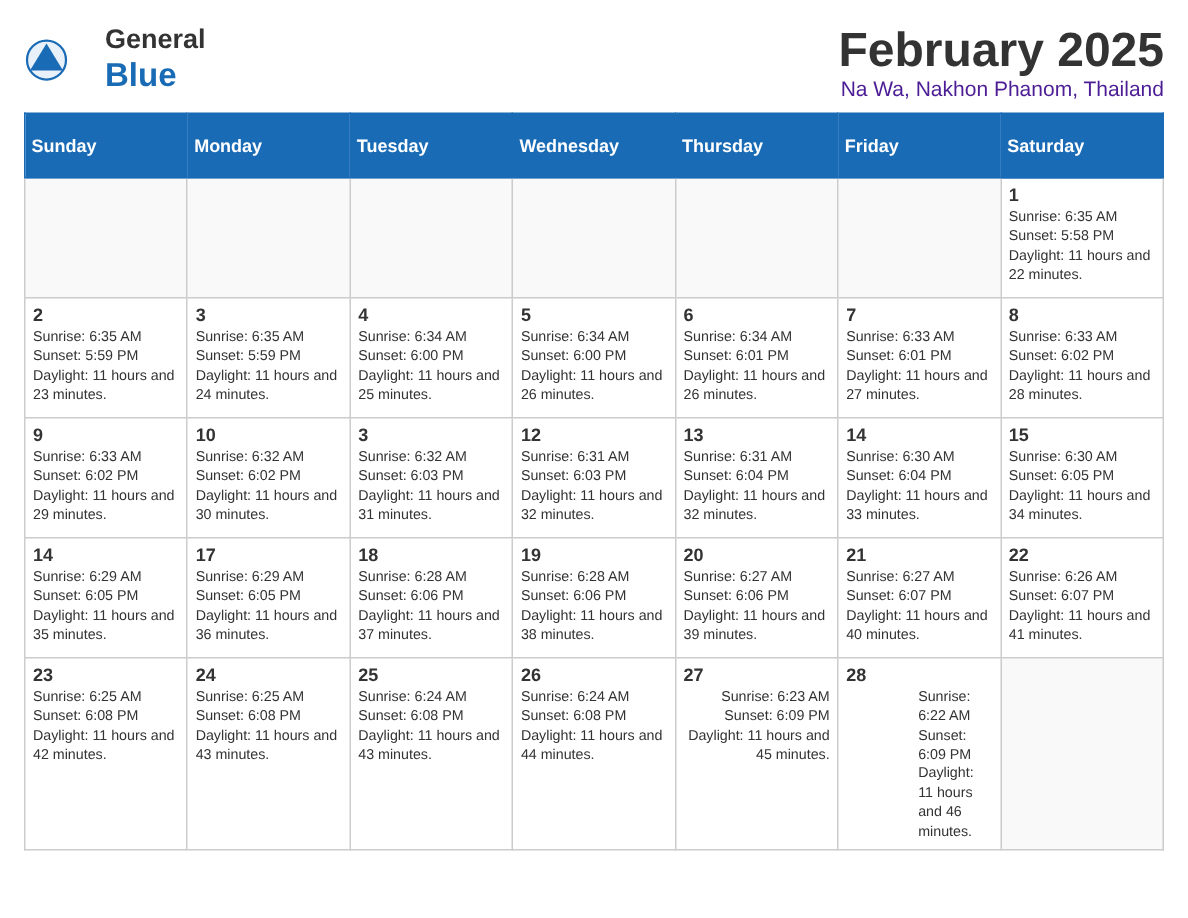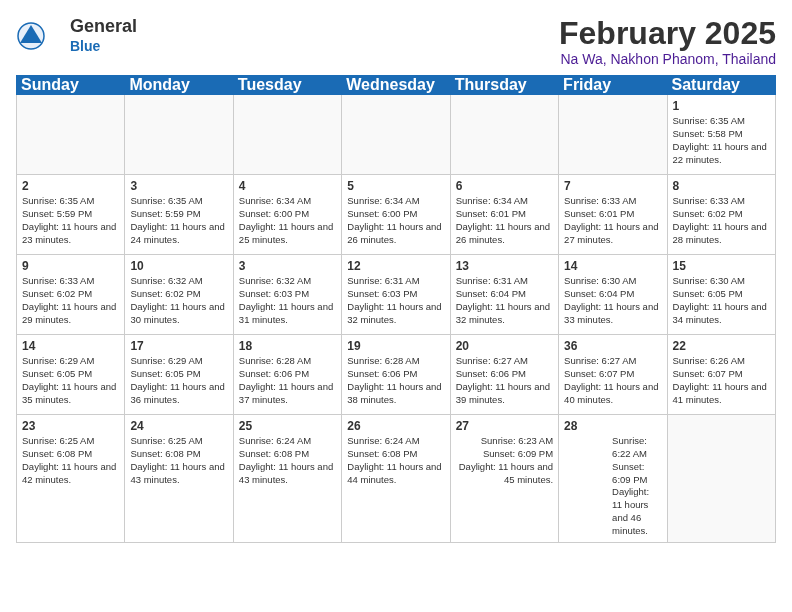--- a/index.html
+++ b/index.html
@@ -35,23 +35,23 @@
       color: #4c1d95;
     }
     .calendar {
       width: 100%;
       border-collapse: collapse;
       border: 1px solid #ccc;
     }
     .calendar th {
       background-color: #1a6bb5;
       color: #fff;
-      font-size: 16px;
+      font-size: 12px;
       font-weight: bold;
-      padding: 0 4px;
+      padding: 14px 4px;
       text-align: left;
       border: 1px solid #1a6bb5;
     }
     .calendar td {
       border: 1px solid #ccc;
       vertical-align: top;
       padding: 4px 5px;
       font-size: 10px;
       color: #333;
       width: calc(100% / 7);
@@ -84,21 +84,21 @@
   <div class="logo">
     <div class="logo-wrap">
       <div style="display:flex;flex-direction:column;align-items:center;margin-right:4px;">
         <svg width="30" height="30" viewBox="0 0 30 30">
           <circle cx="15" cy="15" r="13" fill="#e8f0fa" stroke="#1a6bb5" stroke-width="1.5"></circle>
           <polygon points="15,4 26,22 4,22" fill="#1a6bb5"></polygon>
         </svg>
       </div>
       <div>
         <span style="font-size:18px;font-weight:bold;color:#333;">General</span><br>
-        <span style="font-size:14px;font-weight:bold;color:#1a6bb5;">Blue</span>
+        <span style="font-size:22px;font-weight:bold;color:#1a6bb5;">Blue</span>
       </div>
     </div>
   </div>
   <div class="title-block">
     <div class="month-title">February 2025</div>
     <div class="location">Na Wa, Nakhon Phanom, Thailand</div>
   </div>
 </div>
 
 <table class="calendar">
@@ -241,21 +241,21 @@
 Sunset: 6:06 PM
 Daylight: 11 hours and 38 minutes.</div>
         </td>
         <td>
           <span class="day-num">20</span>
           <div class="cell-text" style="white-space: pre-line;">Sunrise: 6:27 AM
 Sunset: 6:06 PM
 Daylight: 11 hours and 39 minutes.</div>
         </td>
         <td>
-          <span class="day-num">36</span>
+          <span class="day-num">21</span>
           <div class="cell-text" style="white-space: pre-line;">Sunrise: 6:27 AM
 Sunset: 6:07 PM
 Daylight: 11 hours and 40 minutes.</div>
         </td>
         <td>
           <span class="day-num">22</span>
           <div class="cell-text" style="white-space: pre-line;">Sunrise: 6:26 AM
 Sunset: 6:07 PM
 Daylight: 11 hours and 41 minutes.</div>
         </td>

